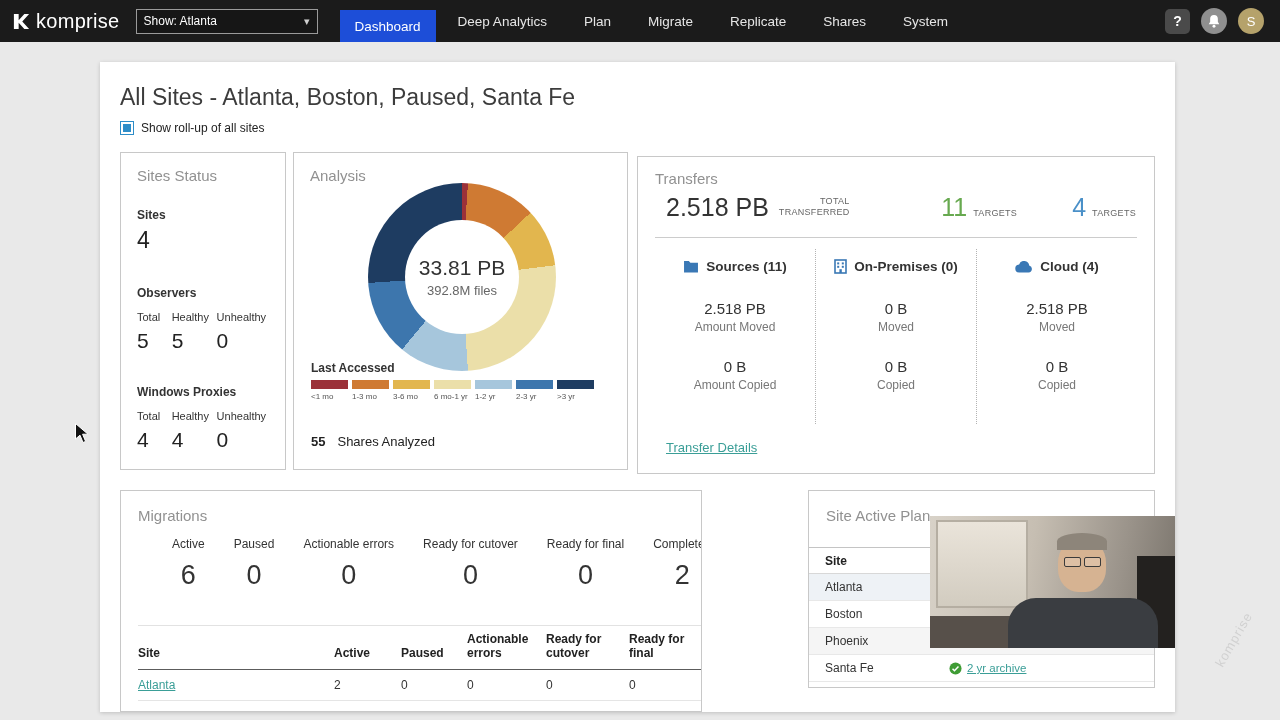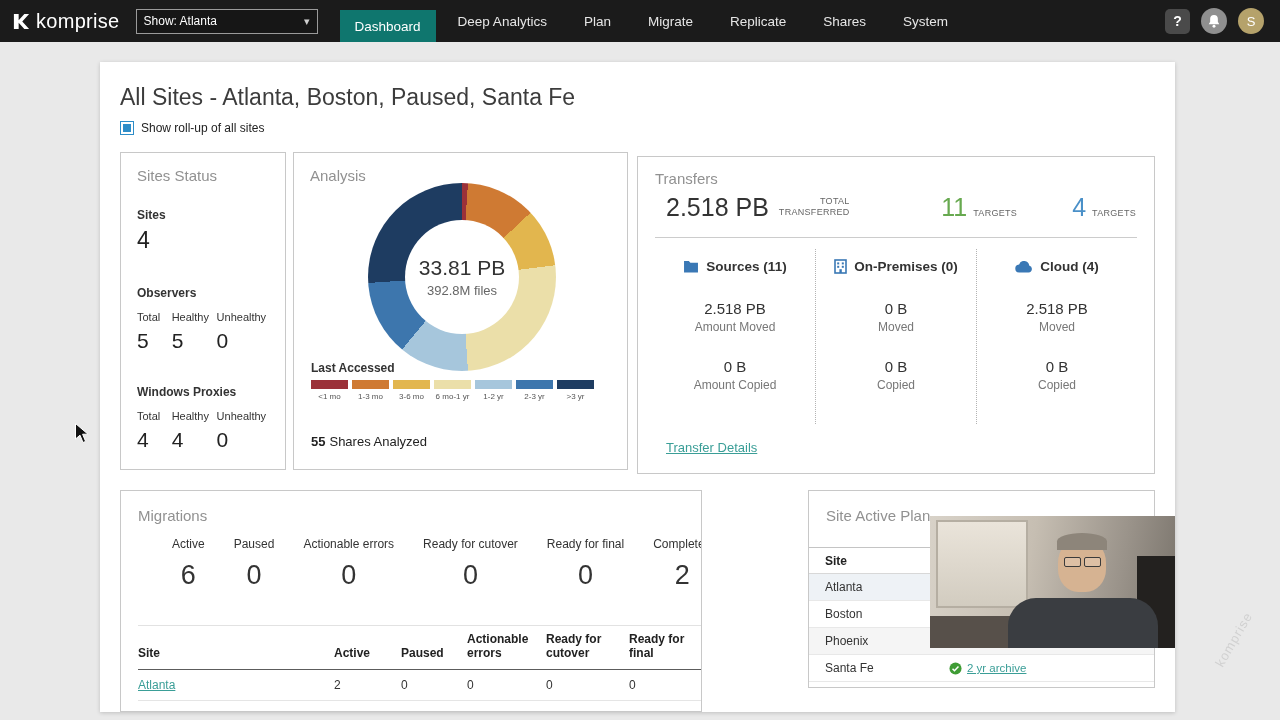--- a/index.html
+++ b/index.html
@@ -12,21 +12,21 @@
     color:#333;
   }
 
   
   .topbar { position:absolute; left:0; top:0; width:1280px; height:42px; background:#1b1b1b; display:flex; align-items:center; z-index:40; }
   .logo { display:flex; align-items:center; gap:5px; margin-left:12px; color:#fff; font-size:20px; letter-spacing:.3px; }
   .site-select { margin-left:16px; width:182px; height:25px; background:#161616; border:1px solid #9a9a9a; color:#fff; font-size:12px; display:flex; align-items:center; justify-content:space-between; padding:0 7px; cursor:pointer; }
   .site-select .caret { color:#cfcfcf; font-size:11px; }
   .tabs { display:flex; height:42px; margin-left:22px; }
   .tab { display:flex; align-items:center; padding:0 15px; margin-right:7px; color:#e6e6e6; font-size:13.5px; cursor:pointer; white-space:nowrap; }
-  .tab.active { background:#0f766e; color:#fff;margin-top:10px; }
+  .tab.active { background:#1d4ed8; color:#fff;margin-top:10px; }
   .topbar-right { position:absolute; right:16px; top:0; height:42px; display:flex; align-items:center; gap:11px; }
   .icon-help { width:25px; height:25px; border-radius:5px; background:#4a4a4a; color:#fff; font-size:14px; font-weight:bold; display:flex; align-items:center; justify-content:center; cursor:pointer; }
   .icon-bell { width:26px; height:26px; border-radius:50%; background:#8f8f8f; display:flex; align-items:center; justify-content:center; cursor:pointer; }
   .avatar { width:26px; height:26px; border-radius:50%; background:#b5a26b; color:#fff; font-size:13px; display:flex; align-items:center; justify-content:center; cursor:pointer; }
 
   
   .card { position:absolute; left:100px; top:62px; width:1075px; height:650px; background:#fff; box-shadow:0 1px 4px rgba(0,0,0,.18); }
   .page-title { position:absolute; left:120px; top:84px; font-size:23px; font-weight:400; color:#3c3c3c; z-index:2; }
   .rollup { position:absolute; left:120px; top:121px; display:flex; align-items:center; gap:7px; font-size:12px; color:#222; z-index:2; }
   .checkbox { width:14px; height:14px; border:1px solid #2e8dc8; display:flex; align-items:center; justify-content:center; cursor:pointer; background:#fff; }
@@ -49,25 +49,25 @@
 
   
   .panel-analysis { left:293px; top:152px; width:335px; height:318px; }
   .panel-analysis .panel-title { position:absolute; left:16px; top:14px; }
   .donut { position:absolute; left:74px; top:30px; width:188px; height:188px; border-radius:50%; }
   .donut-hole { position:absolute; left:50%; top:50%; transform:translate(-50%,-50%); width:114px; height:114px; border-radius:50%; background:#fff; display:flex; flex-direction:column; align-items:center; justify-content:center; }
   .donut-val { font-size:21px; color:#333; }
   .donut-sub { font-size:13px; color:#666; margin-top:3px; }
   .legend-title { position:absolute; left:17px; top:208px; font-size:12px; font-weight:bold; color:#333; }
   .legend { position:absolute; left:17px; top:227px; display:flex; gap:4px; }
-  .legend-item { width:37px; display:flex; flex-direction:column;align-items:center; }
+  .legend-item { width:37px; display:flex; flex-direction:column; }
   .legend-item .sw { height:9px; width:100%; background:#ccc; }
   .legend-item .lg { font-size:8px; color:#555; margin-top:3px; white-space:nowrap; }
   .shares { position:absolute; left:17px; top:281px; font-size:13px; color:#222; }
-  .shares b { margin-right:4px; }
+  .shares b { margin-right:12px; }
 
   
   .panel-transfers { left:637px; top:156px; width:518px; height:318px; }
   .panel-transfers .panel-title { position:absolute; left:17px; top:13px; }
   .tr-head { position:absolute; left:28px; right:18px; top:38px; display:flex; align-items:flex-end; }
   .tr-total { font-size:25px; color:#333; line-height:1; }
   .tr-total-lbl { font-size:9px; color:#666; margin-left:10px; line-height:1.3; text-align:right; letter-spacing:.3px; padding-bottom:1px; }
   .tr-total-lbl span { display:block; }
   .tr-num { font-size:25px; line-height:1; }
   .tr-num.green { color:#67a94f; margin-left:auto; }

